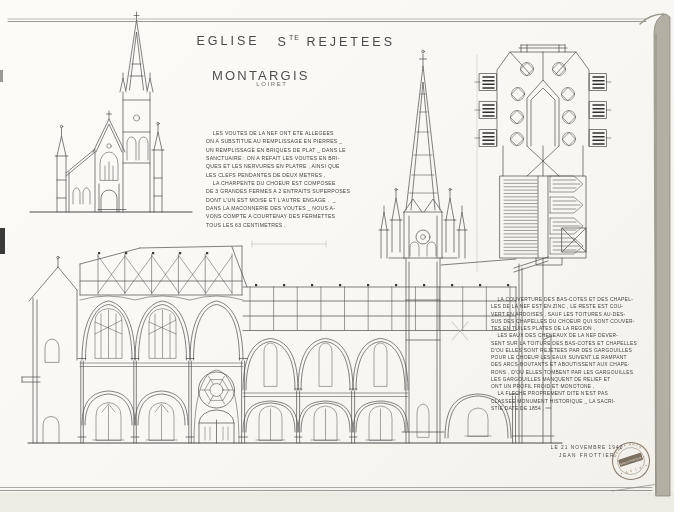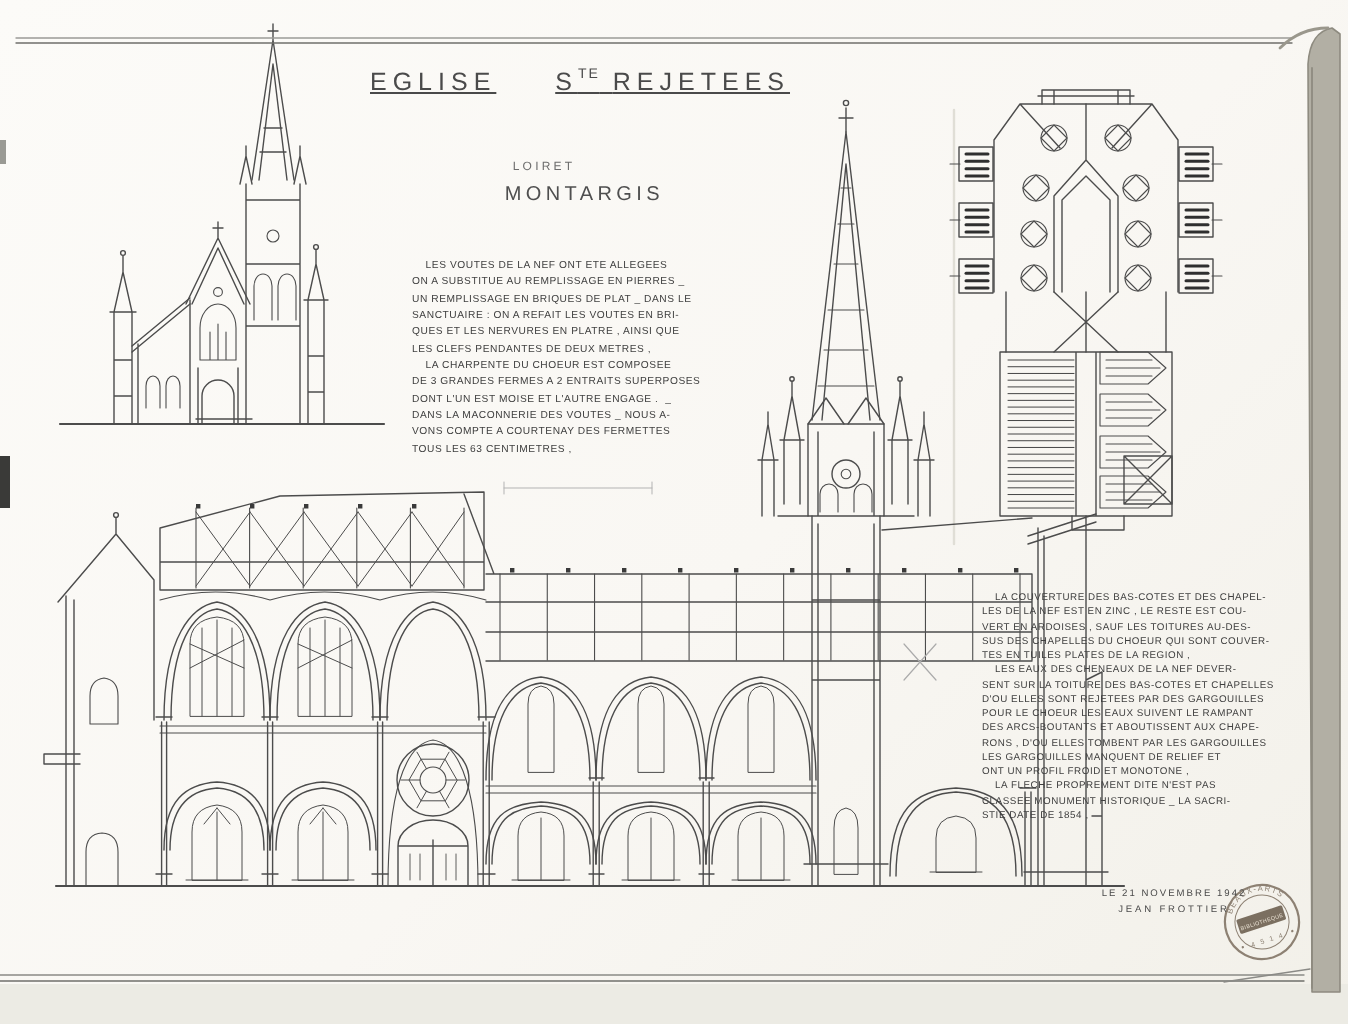--- a/index.html
+++ b/index.html
@@ -3,24 +3,24 @@
 <meta charset="utf-8">
 <style>
   html,body{margin:0;padding:0;background:#efede7;}
   .stage{position:relative;width:674px;height:512px;overflow:hidden;
          background:#efede7;font-family:"Liberation Sans",sans-serif;}
   .sheet{position:absolute;inset:0;
          background:linear-gradient(135deg,#fcfbf8 0%,#f9f7f3 55%,#f2f0e9 100%);}
   .drawing-svg{position:absolute;left:0;top:0;}
   .overlay{position:absolute;color:#474747;}
   
-  .title-row{display:flex;gap:18px;justify-content:space-between;
-             font-size:12.5px;letter-spacing:3px;color:#4a4a4a;text-decoration:underline;}
+  .title-row{display:flex;gap:18px;justify-content:flex-end;
+             font-size:12.5px;letter-spacing:3px;color:#4a4a4a;}
   .title-row sup{font-size:7px;letter-spacing:1px;vertical-align:6px;}
-  .town{font-size:10px;letter-spacing:2.2px;color:#4f4f4f;text-align:right;margin-top:24px;}
+  .town{font-size:13px;letter-spacing:2.2px;color:#4f4f4f;text-align:left;}
   .dept{font-size:6px;letter-spacing:1.6px;color:#6d6d6d;text-align:center;}
   
   .notes .txt-line{white-space:pre;font-size:5.1px;letter-spacing:.28px;
                    color:#3f3f3f;}
   #notes-center .txt-line{line-height:8.35px;}
   #notes-right .txt-line{line-height:7.25px;font-size:4.9px;}
   .sig{font-size:4.8px;letter-spacing:1px;color:#4a4a4a;text-align:center;}
   .sig .line2{margin-top:2.6px;letter-spacing:1.4px;}
 </style>
 </head>

